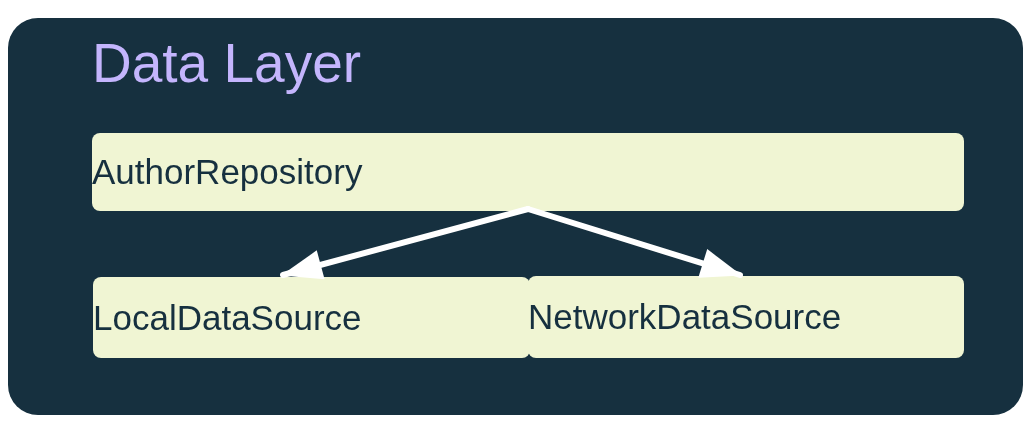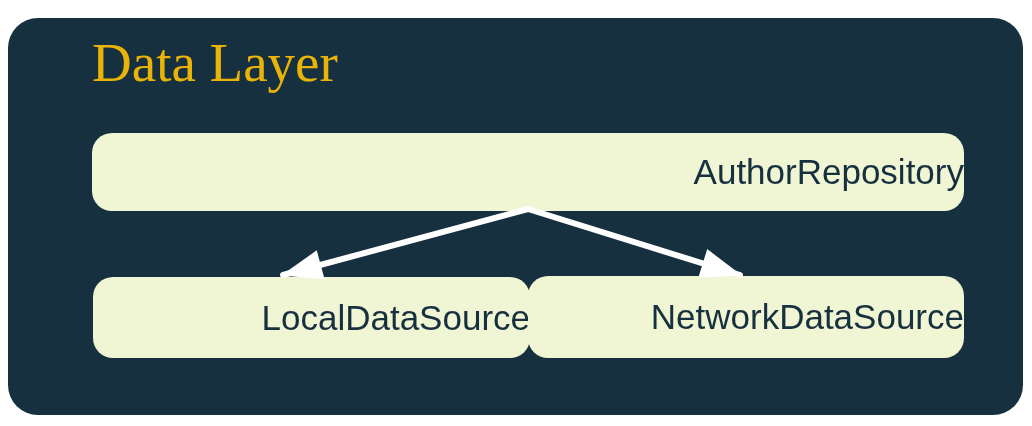--- a/index.html
+++ b/index.html
@@ -23,31 +23,30 @@
     height: 397px;
     background: #16303F;
     border-radius: 30px;
   }
   .title {
     position: absolute;
     left: 84px;
     top: 13px;
     font-size: 55px;
     font-weight: 400;
-    color: #eab308;
+    color: #c4b5fd;
     white-space: nowrap;
-    font-family: Liberation Serif, serif;
   }
   .node {
     position: absolute;
     background: #F0F5D3;
-    border-radius: 20px;
+    border-radius: 8px;
     display: flex;
     align-items: center;
-    justify-content: flex-end;
+    justify-content: flex-start;
     color: #16303F;
     font-size: 35px;
     font-weight: 400;
     white-space: nowrap;
   }
   .node-repository {
     left: 84px;
     top: 115px;
     width: 872px;
     height: 78px;

